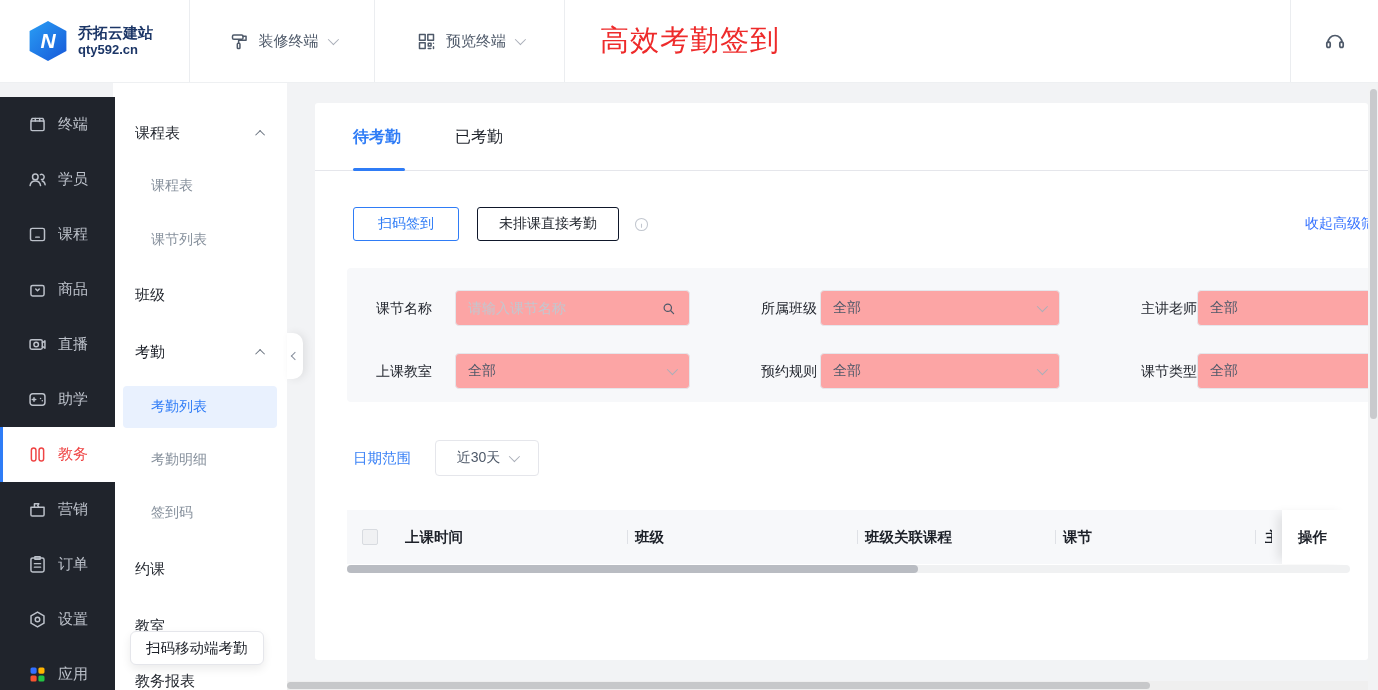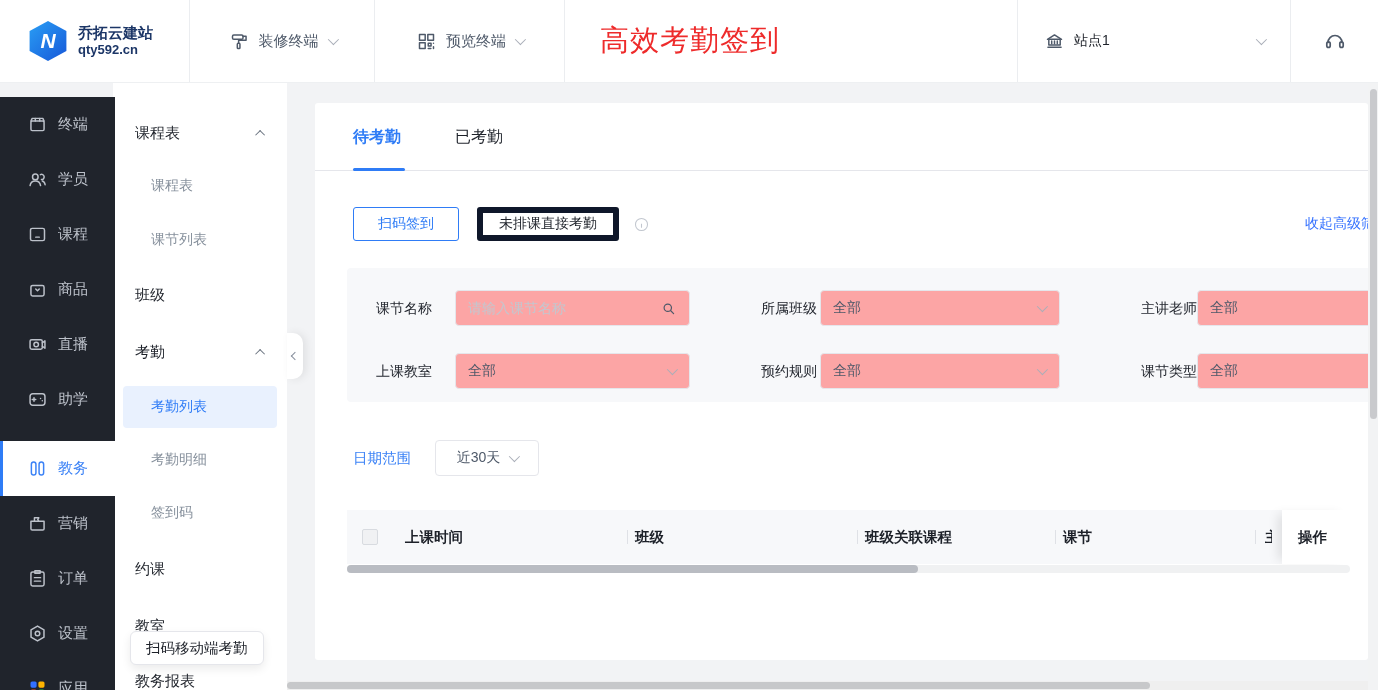--- a/index.html
+++ b/index.html
@@ -35,21 +35,21 @@
     border-bottom:1.6px solid #a9aeb8; }
   .chev-down { transform:rotate(45deg) translateY(-2px); }
   .chev-up { transform:rotate(-135deg) translateY(-2px); }
   .chev-left { transform:rotate(135deg); }
 
   
   .psidebar { position:absolute; left:0; top:97px; width:115px; height:607px; background:#20242c;
     z-index:25; }
   .pitem { position:relative; height:55px; display:flex; align-items:center; padding-left:27px;
     gap:10px; color:#bcc1ca; font-size:15px; cursor:pointer; }
-  .pitem.active { background:#fff; color:#3b82f6;margin-top:14px; }
+  .pitem.active { background:#fff; color:#ef4444; }
   .pitem.active .bar { position:absolute; left:0; top:0; width:3px; height:55px; background:#2f7cf6; }
   .picon { width:21px; height:21px; flex:none; }
 
   
   .ssidebar { position:absolute; left:113px; top:83px; width:174px; height:607px; background:#fff;
     padding-top:24px; z-index:20; overflow:hidden; }
   .srow { position:relative; display:flex; align-items:center; font-size:15px; cursor:pointer; }
   .srow .chev { position:absolute; right:22px; width:7px; height:7px;
     border-color:#6b7480; border-width:1.4px; }
   .sg, .si { padding-left:22px; color:#1d2129; }
@@ -74,21 +74,21 @@
     border-bottom:1px solid #e5e6eb; }
   .tab { position:absolute; top:0; height:68px; line-height:68px; font-size:16px; cursor:pointer; }
   .tab-active { left:38px; color:#2f7cf6; font-weight:bold; }
   .tab-idle { left:140px; color:#1d2129; }
   .tab-underline { position:absolute; left:38px; top:65px; width:52px; height:3px;
     background:#2f7cf6; border-radius:2px; }
 
   .btn { position:absolute; top:104px; height:34px; border-radius:3px; background:#fff;
     font-size:14px; display:flex; align-items:center; justify-content:center; cursor:pointer; }
   .btn-scan { left:38px; width:106px; border:1px solid #2f7cf6; color:#2f7cf6; }
-  .btn-direct { left:162px; width:142px; border:6px solid #0f172a; color:#1d2129; }
+  .btn-direct { left:162px; width:142px; border:1px solid #0f172a; color:#1d2129; }
   .info-ic { position:absolute; left:318px; top:113px; width:17px; height:17px; color:#c2c7cf; }
   .info-ic svg { width:100%; height:100%; fill:none; stroke:currentColor; stroke-width:1.5; }
   .collapse-link { position:absolute; left:990px; top:112px; font-size:14px; color:#3370ff;
     white-space:nowrap; cursor:pointer; }
 
   .filter-box { position:absolute; left:32px; top:165px; width:1100px; height:134px;
     background:#f7f8fa; border-radius:4px; }
   .f-label { position:absolute; font-size:14px; color:#1d2129; line-height:36px;margin-left:16px; }
   .f-input, .f-select { position:absolute; height:36px; background:#fca5a5;
     border:1px solid #e5e6eb; border-radius:4px; display:flex; align-items:center; }
@@ -165,32 +165,20 @@
           <rect x="4" y="4" width="6.5" height="6.5"></rect>
           <rect x="13.5" y="4" width="6.5" height="6.5"></rect>
           <rect x="4" y="13.5" width="6.5" height="6.5"></rect>
           <path d="M14 14h3.2v3.2H14zM20 14v.01M14 20h3M20 18v2"></path>
         </svg>
     </span>
     <span>预览终端</span>
     <span class="chev chev-down"></span>
   </div>
   <div class="h-sec h-title">高效考勤签到</div>
-  <div class="h-sec h-site">
-    <span class="hicon">
-      <svg viewBox="0 0 24 24">
-          <path d="M4 9.5L12 4.5l8 5"></path>
-          <path d="M5.5 9.5h13V16h-13z"></path>
-          <path d="M8.8 11.5v3M12 11.5v3M15.2 11.5v3"></path>
-          <path d="M4.5 18.5h15"></path>
-        </svg>
-    </span>
-    <span>站点1</span>
-    <span class="chev chev-down" style="margin-left:auto"></span>
-  </div>
   <div class="h-sec h-head">
     <span class="hicon" style="width:24px;height:24px">
       <svg viewBox="0 0 24 24">
           <path d="M5 13.5a7 7 0 0 1 14 0"></path>
           <rect x="3.8" y="12.8" width="3.4" height="5.6" rx="1.7"></rect>
           <rect x="16.8" y="12.8" width="3.4" height="5.6" rx="1.7"></rect>
         </svg>
     </span>
   </div>
 </div>

